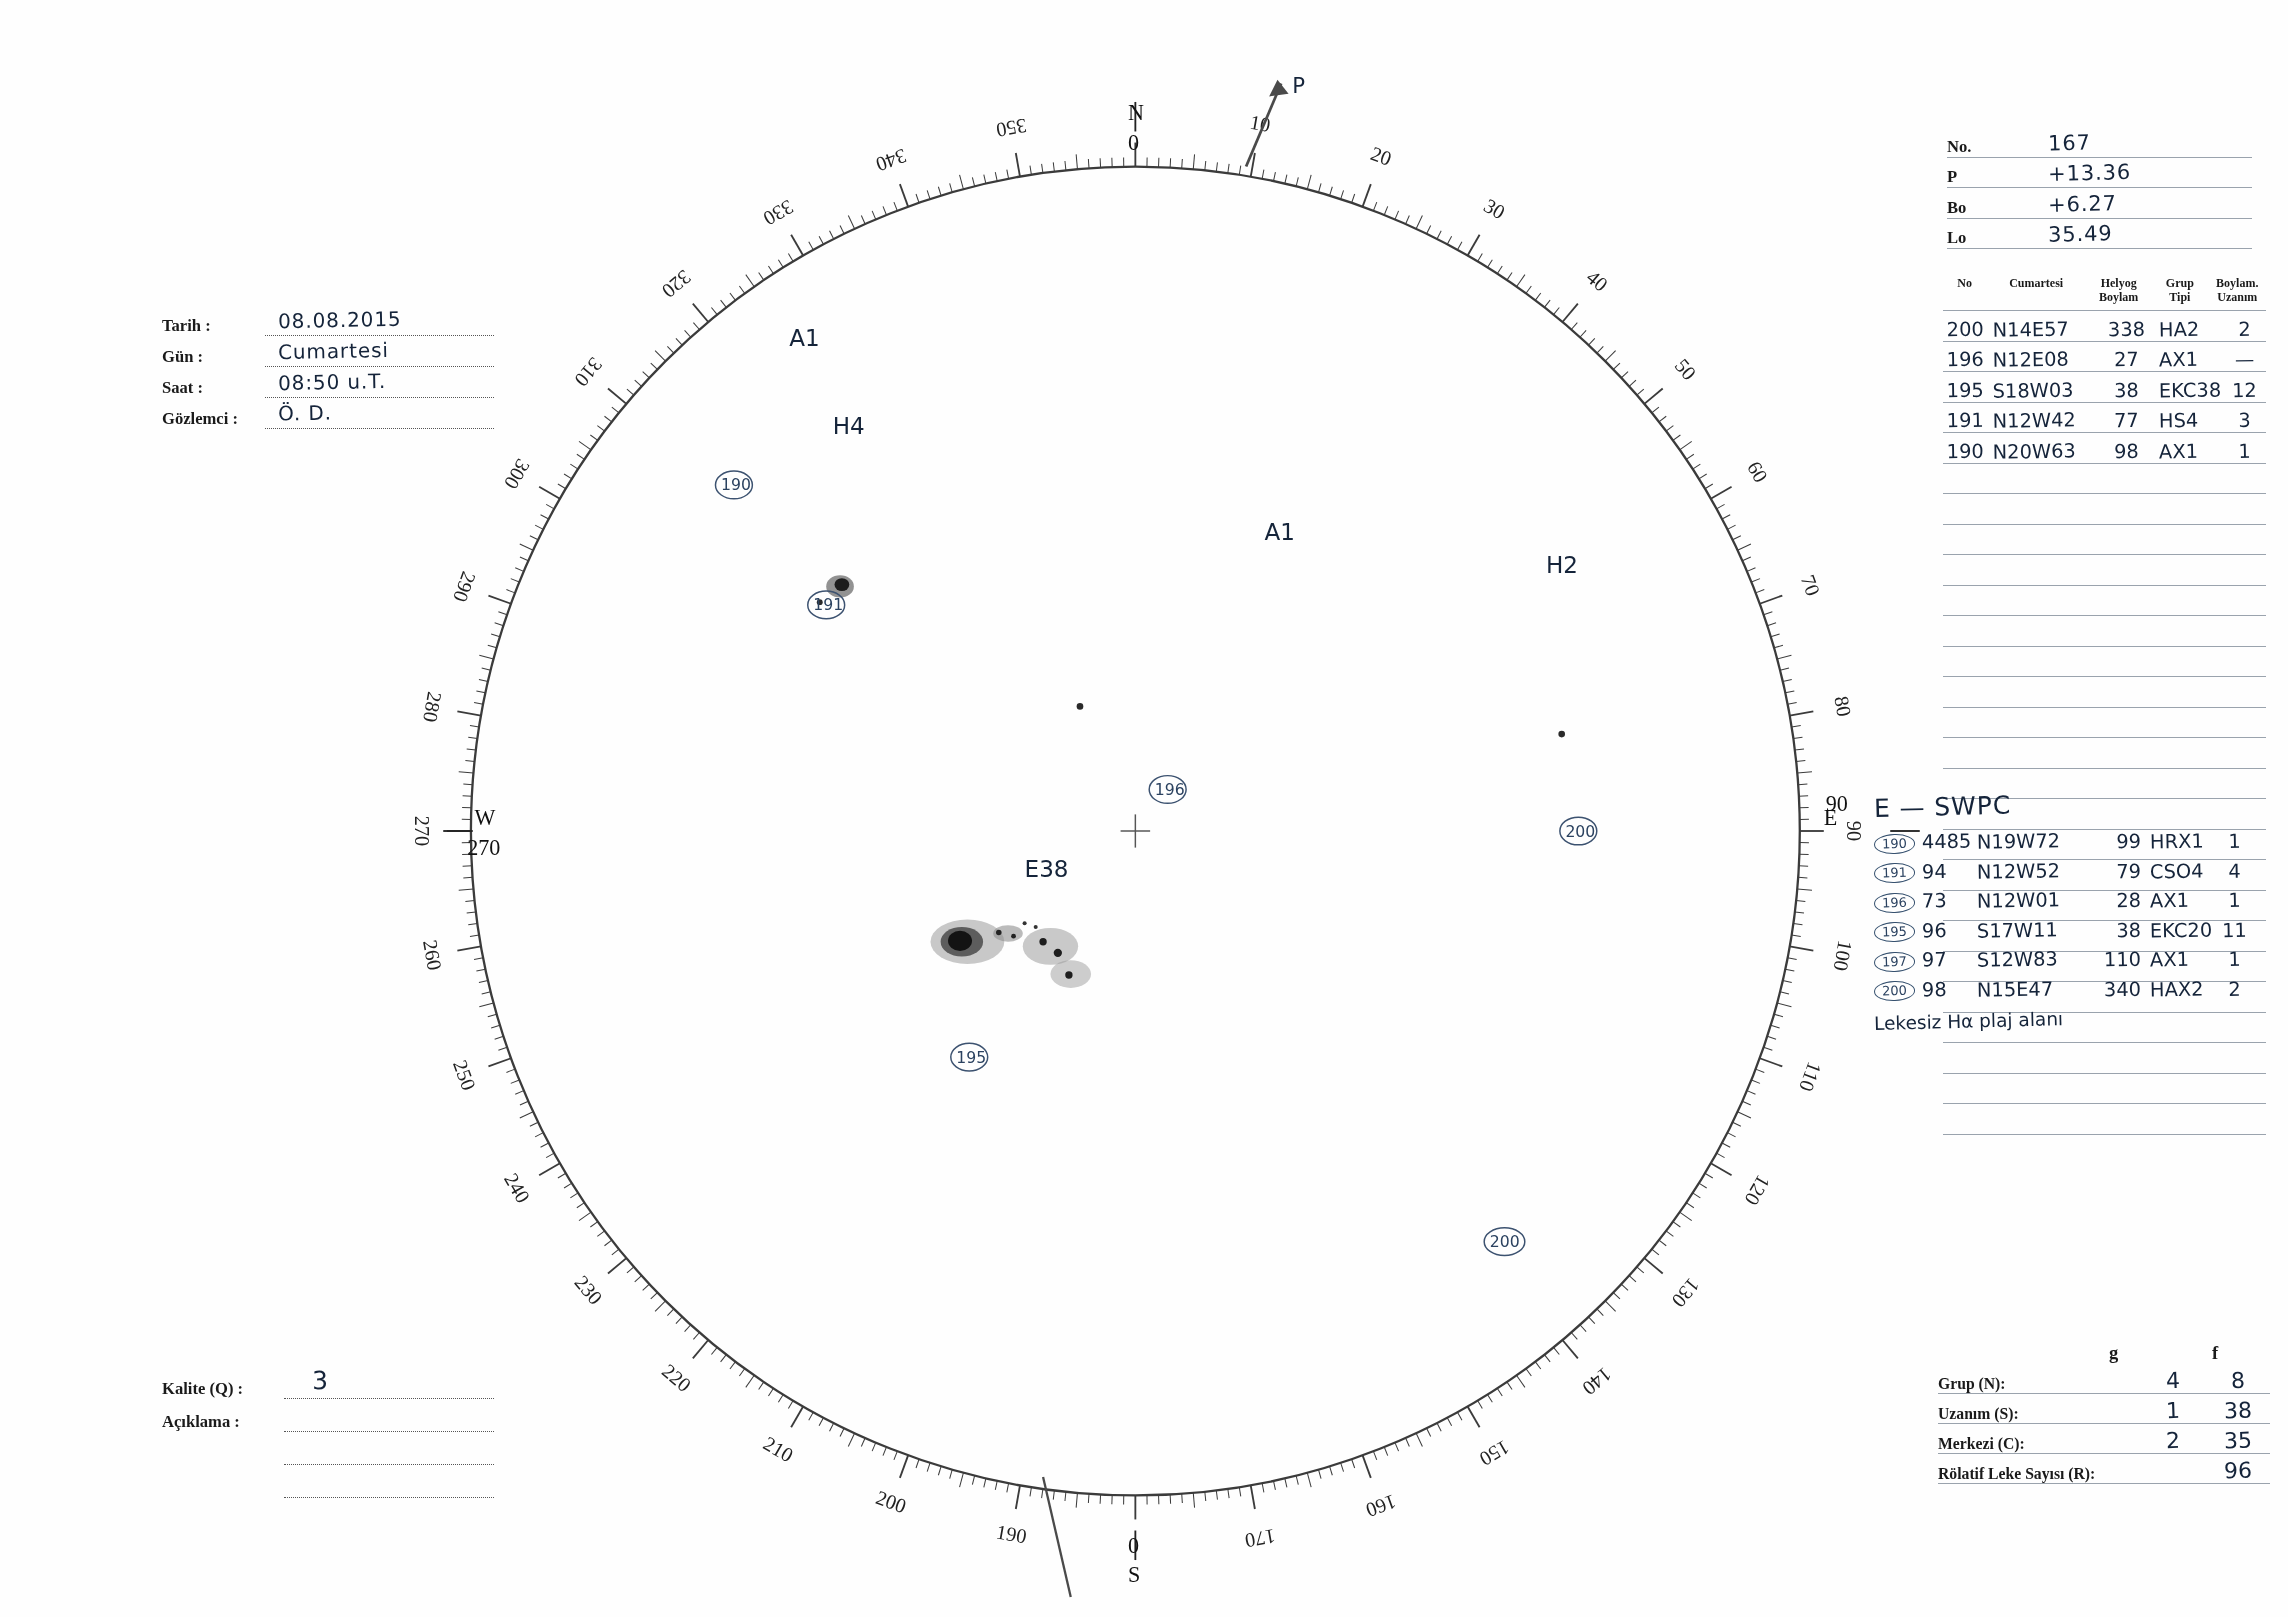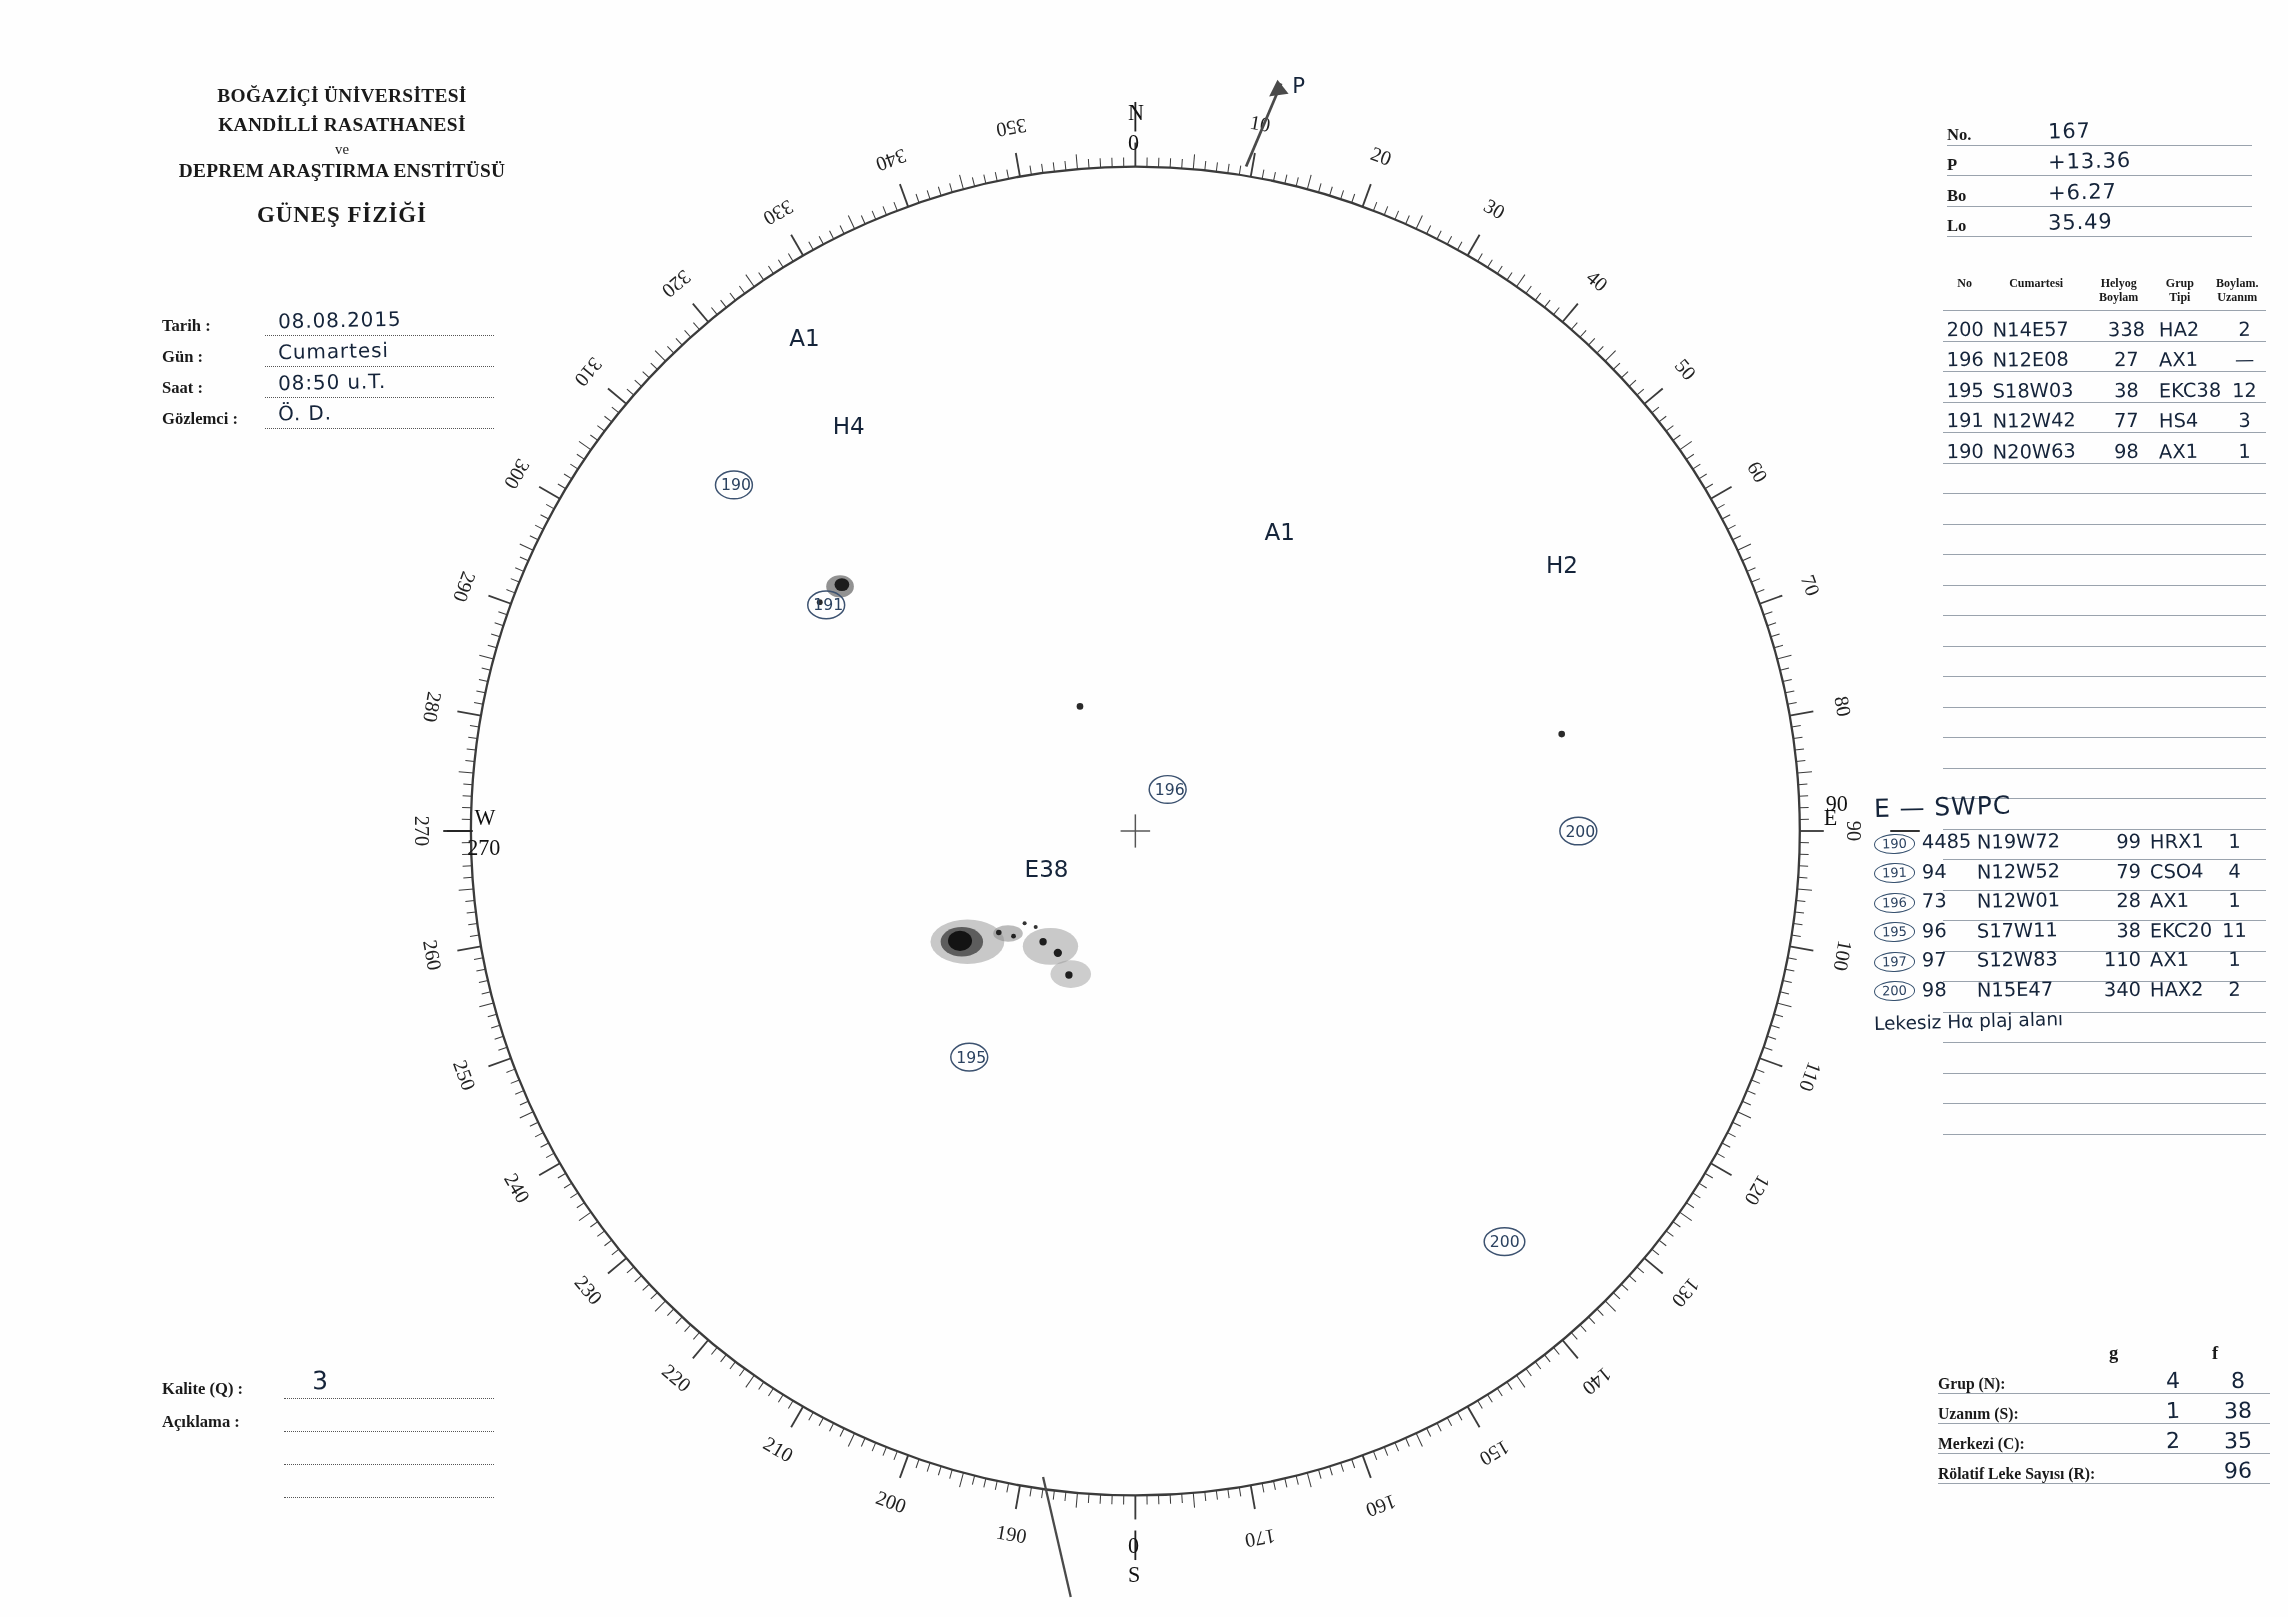--- a/index.html
+++ b/index.html
@@ -21,21 +21,21 @@
   .hand{font-family:"DejaVu Sans", sans-serif;font-size:20px;color:#15243a;
         position:absolute;left:13px;bottom:2.8px;white-space:nowrap;
         transform:rotate(-1.2deg);letter-spacing:0.9px;}
 
   
   .quality{position:absolute;left:162px;top:1366px;width:332px;font-size:16.6px;}
   .quality .frow{height:33px;}
   .quality .flabel{width:122px;}
 
   
-  .tr-box{position:absolute;left:1947px;top:115px;width:305px;}
+  .tr-box{position:absolute;left:1947px;top:127px;width:305px;}
   .tr-row{display:flex;align-items:flex-end;height:29.5px;border-bottom:0.9px solid #9aa3ad;}
   .tr-lab{width:46px;font-weight:bold;font-size:16.6px;}
   .tr-dots{flex:1;position:relative;height:24px;}
   .tr-val{position:absolute;left:55px;bottom:1.8px;font-family:"DejaVu Sans",sans-serif;
           font-size:21px;color:#15243a;transform:rotate(-1.5deg);letter-spacing:0.9px;}
 
   
   .rt{position:absolute;left:1943px;top:277px;width:323px;}
   .rt-head{display:flex;font-size:12px;font-weight:bold;text-align:center;
            line-height:1.15;padding-bottom:5.5px;}
@@ -89,27 +89,20 @@
   .lbl-sm{font-family:"DejaVu Sans",sans-serif;font-size:17px;fill:#2b4260;}
   .tickno{font-family:"Liberation Serif",serif;font-size:22px;fill:#222;}
   .cardinal{font-family:"Liberation Serif",serif;font-size:24px;fill:#111;}
   .grp-lbl{font-family:"DejaVu Sans",sans-serif;font-size:25px;fill:#15243a;}
 </style>
 </head>
 <body>
 
 <div class="sheet">
 
-  <div class="hdr">
-    <div class="l1">BOĞAZİÇİ ÜNİVERSİTESİ</div>
-    <div class="l1">KANDİLLİ RASATHANESİ</div>
-    <div class="ve">ve</div>
-    <div class="l3">DEPREM ARAŞTIRMA ENSTİTÜSÜ</div>
-    <div class="gf">GÜNEŞ FİZİĞİ</div>
-  </div>
 
   <div class="fields">
     <div class="frow">
       <div class="flabel">Tarih :</div>
       <div class="fdots">
         <span class="hand">08.08.2015</span>
       </div>
     </div>
     <div class="frow">
       <div class="flabel">Gün :</div>

